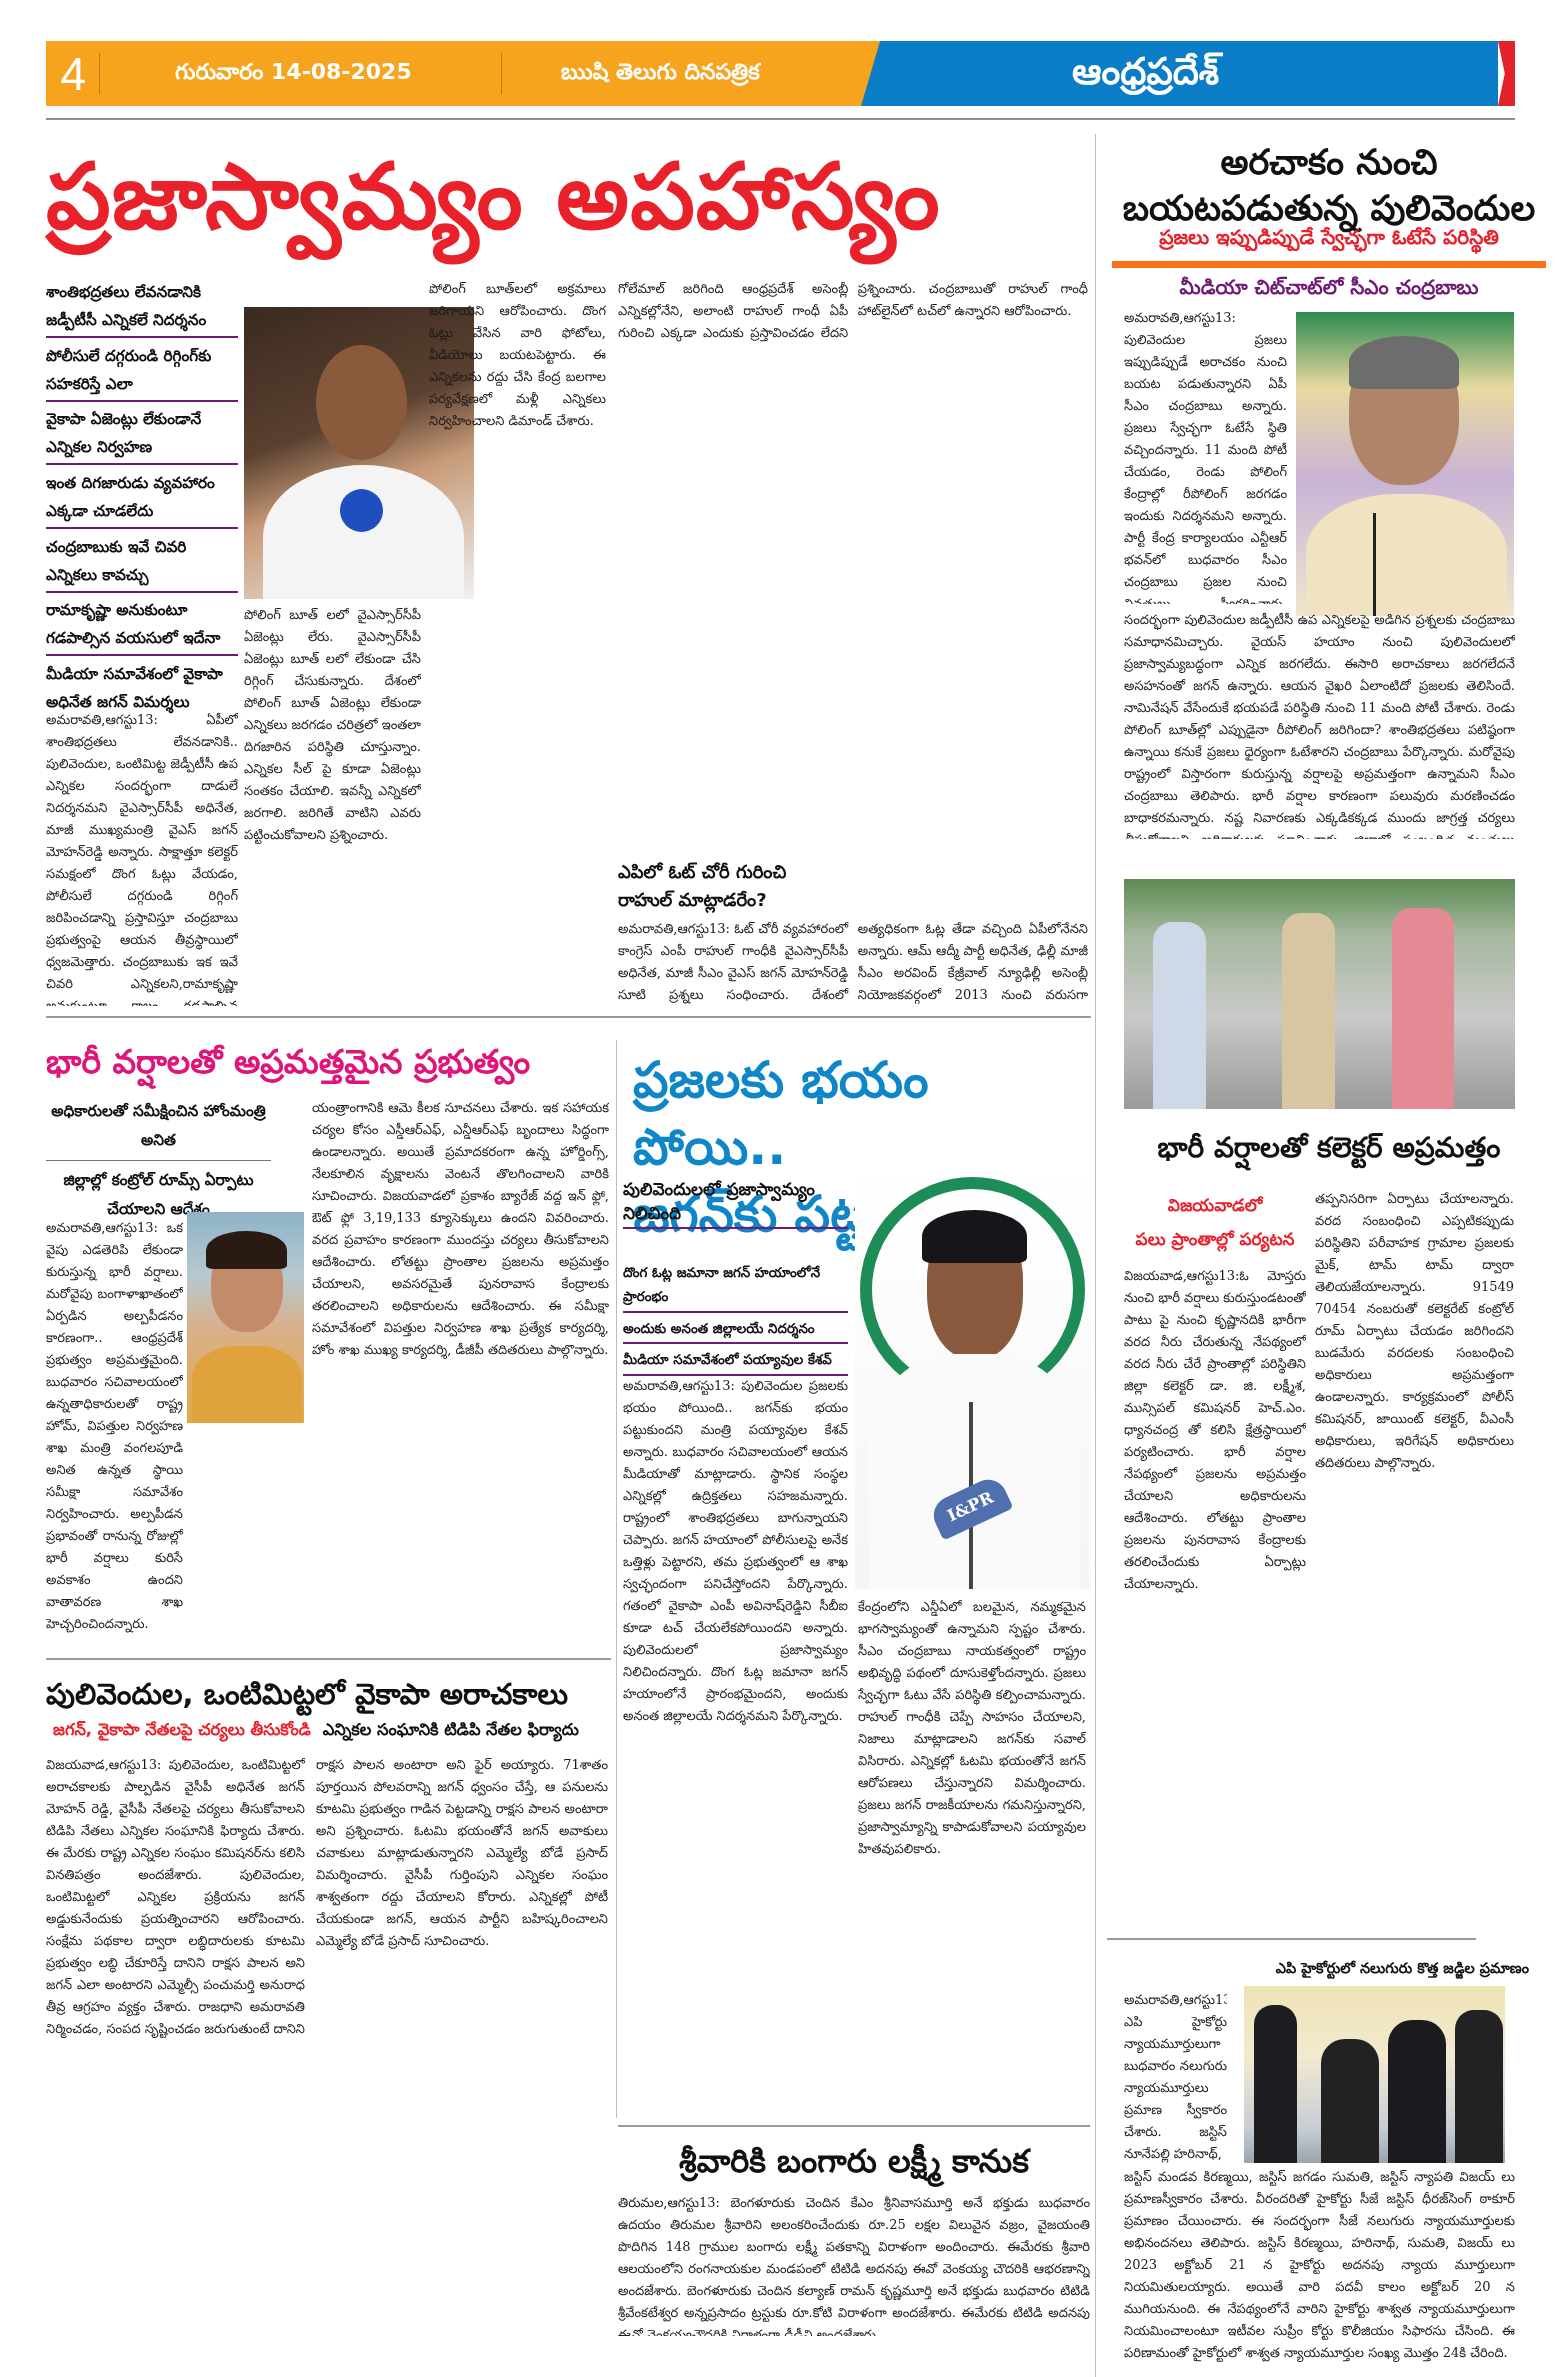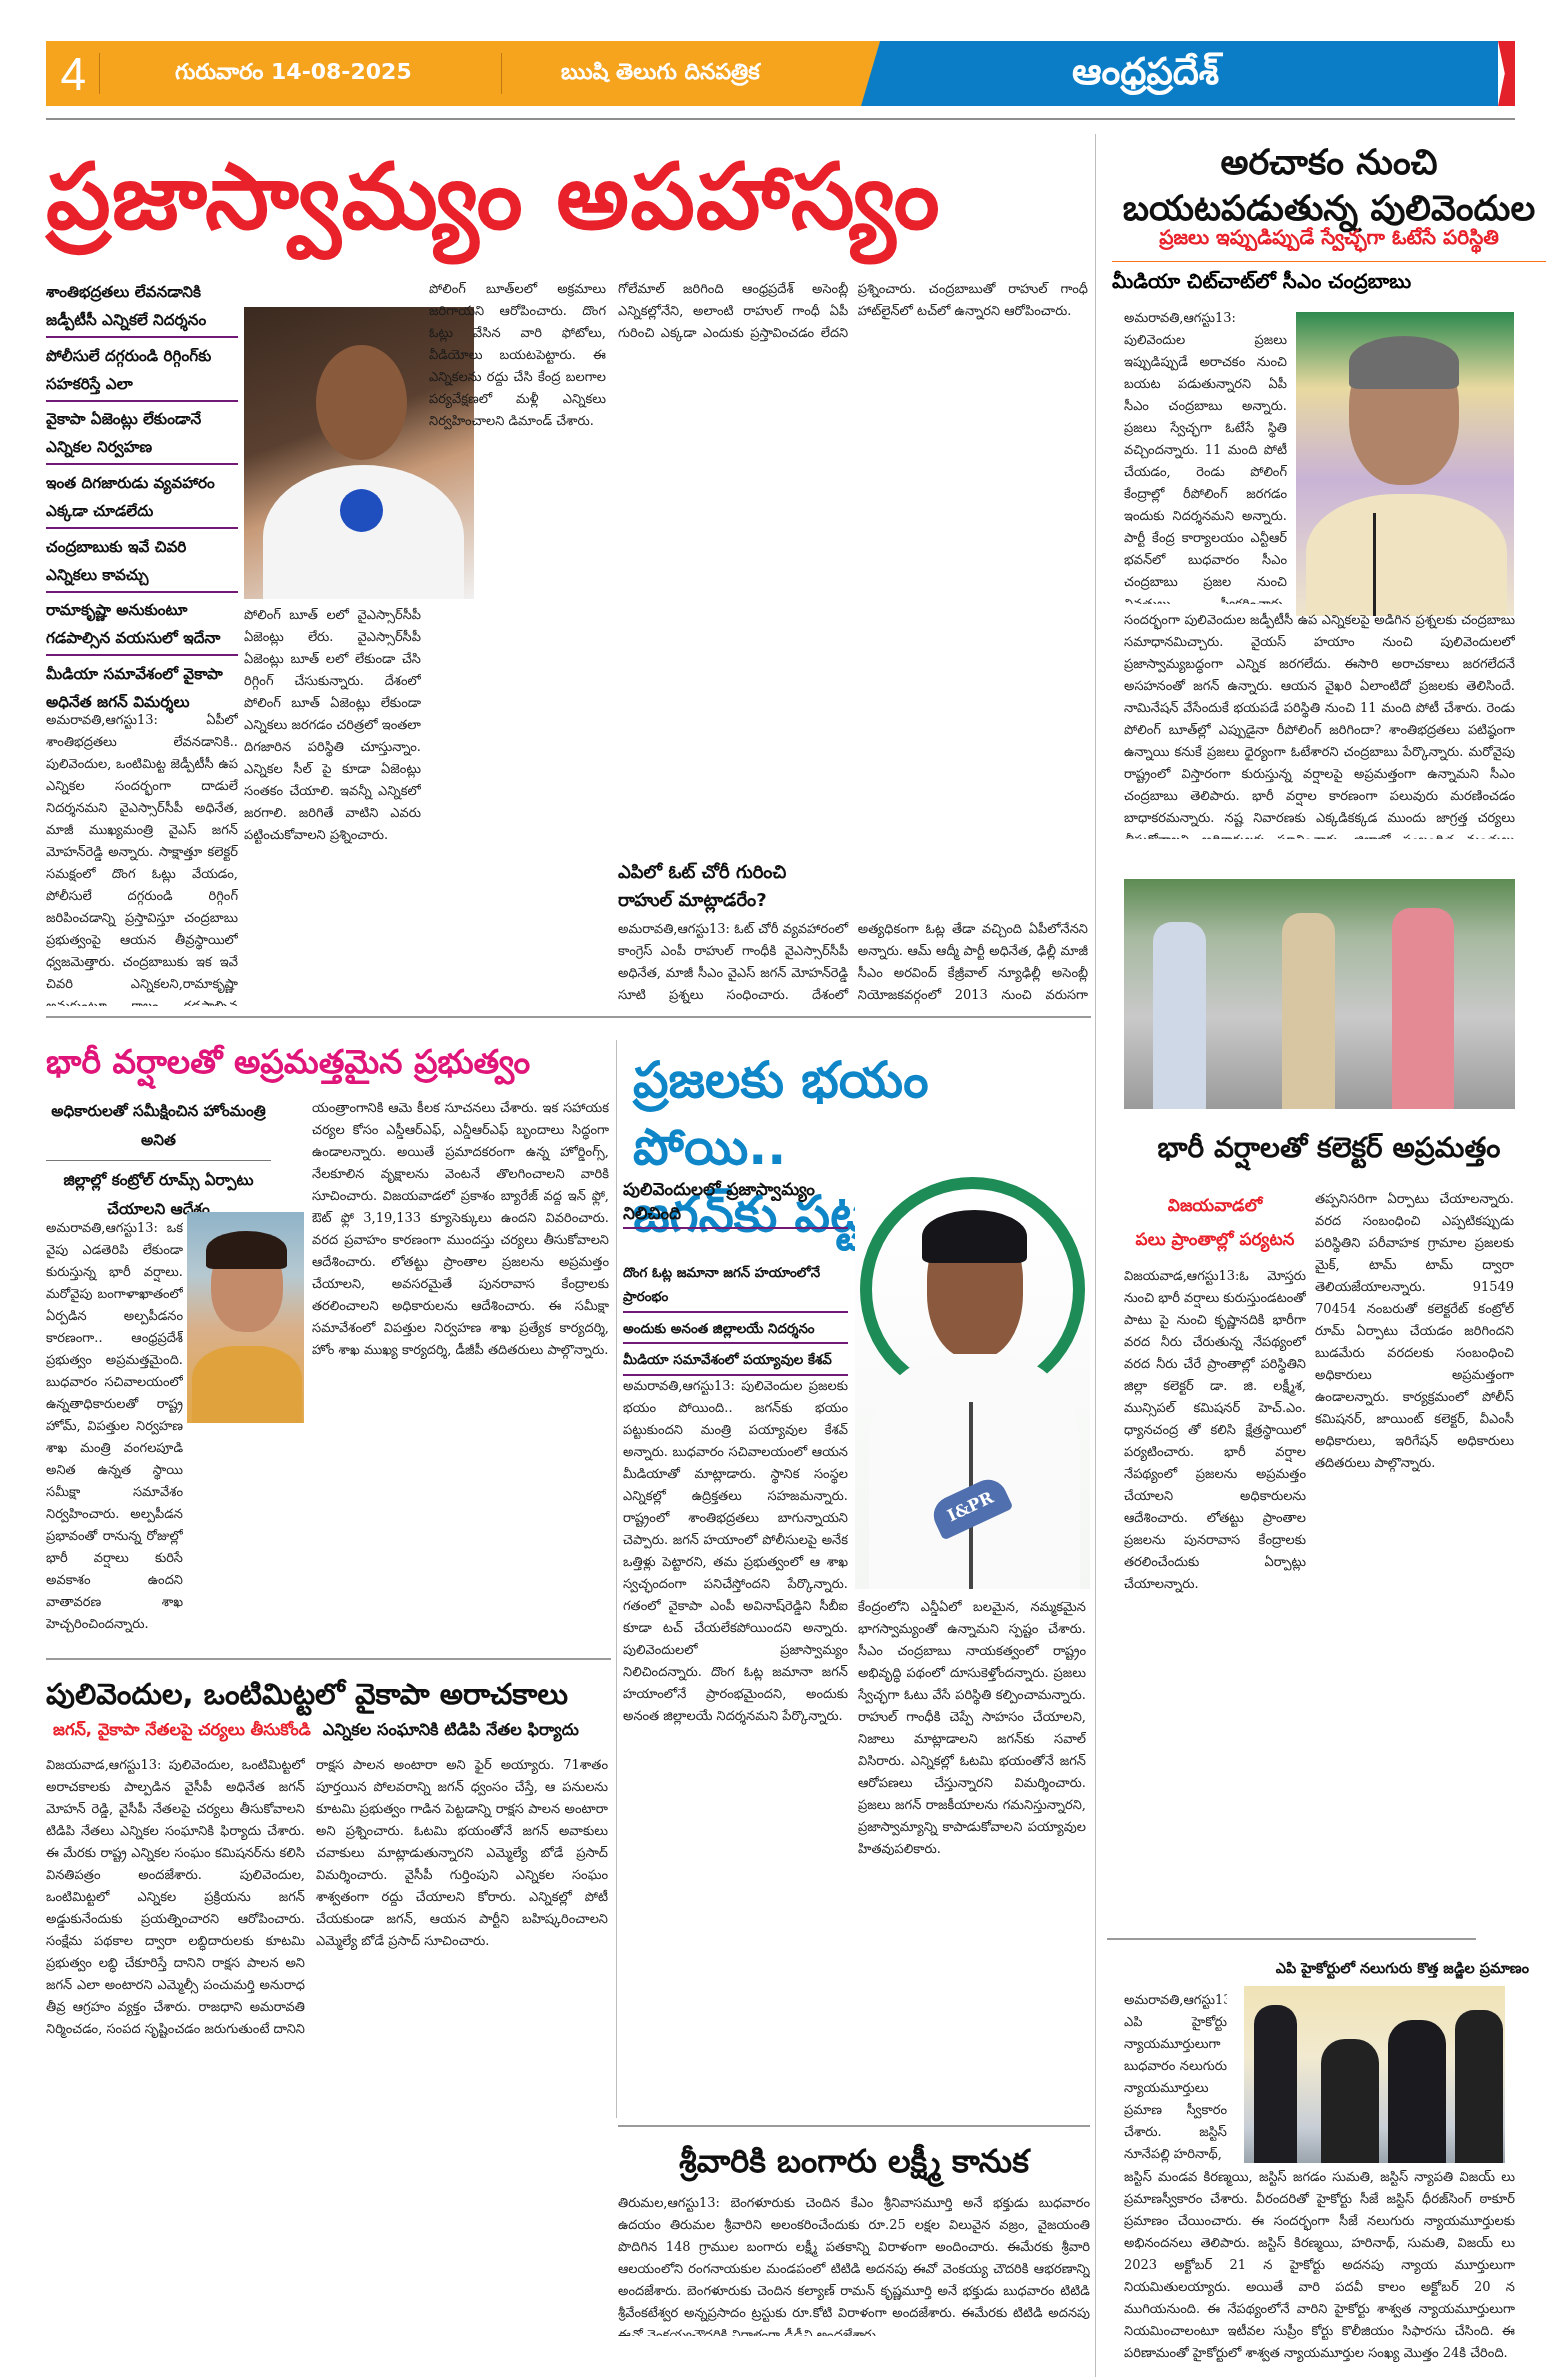--- a/index.html
+++ b/index.html
@@ -29,21 +29,21 @@
   .photo { position: absolute; overflow: hidden; }
   .sub { font-size: 15.3px; font-weight: bold; line-height: 28px; color: #111; }
   .sub-item { border-bottom: 2px solid #701a75; padding-bottom: 1.9px; margin-bottom: 3.8px; }
 
   
   .lead-h { position: absolute; left: 46px; top: 144px; font-size: 91px; font-weight: bold; color: #e8212b; letter-spacing: 1px; white-space: nowrap; }
 
   
   .rt-h1 { position: absolute; left: 1112px; top: 139px; width: 434px; text-align: center; font-size: 35px; font-weight: bold; line-height: 46px; color: #111; }
   .rt-h2 { position: absolute; left: 1112px; top: 225px; width: 434px; text-align: center; font-size: 20px; font-weight: bold; color: #e8212b; }
-  .rt-h3 { position: absolute; left: 1112px; top: 261px; width: 434px; text-align: left; font-size: 20px; font-weight: bold; color: #000000; border-top: 1px solid #f97316; padding-top: 6.7px; }
+  .rt-h3 { position: absolute; left: 1112px; top: 261px; width: 434px; text-align: center; font-size: 20px; font-weight: bold; color: #701a75; border-top: 7px solid #f97316; padding-top: 6.7px; }
 
   .h-pink { font-size: 33px; font-weight: bold; color: #e0157a; white-space: nowrap; }
   .h-blue { font-size: 50px; font-weight: bold; color: #0f86c8; line-height: 67px; }
   .h-black { font-weight: bold; color: #111; white-space: nowrap; }
   .h-red { font-weight: bold; color: #e8212b; }
 </style>
 </head>
 <body>
 
 <div class="masthead">

